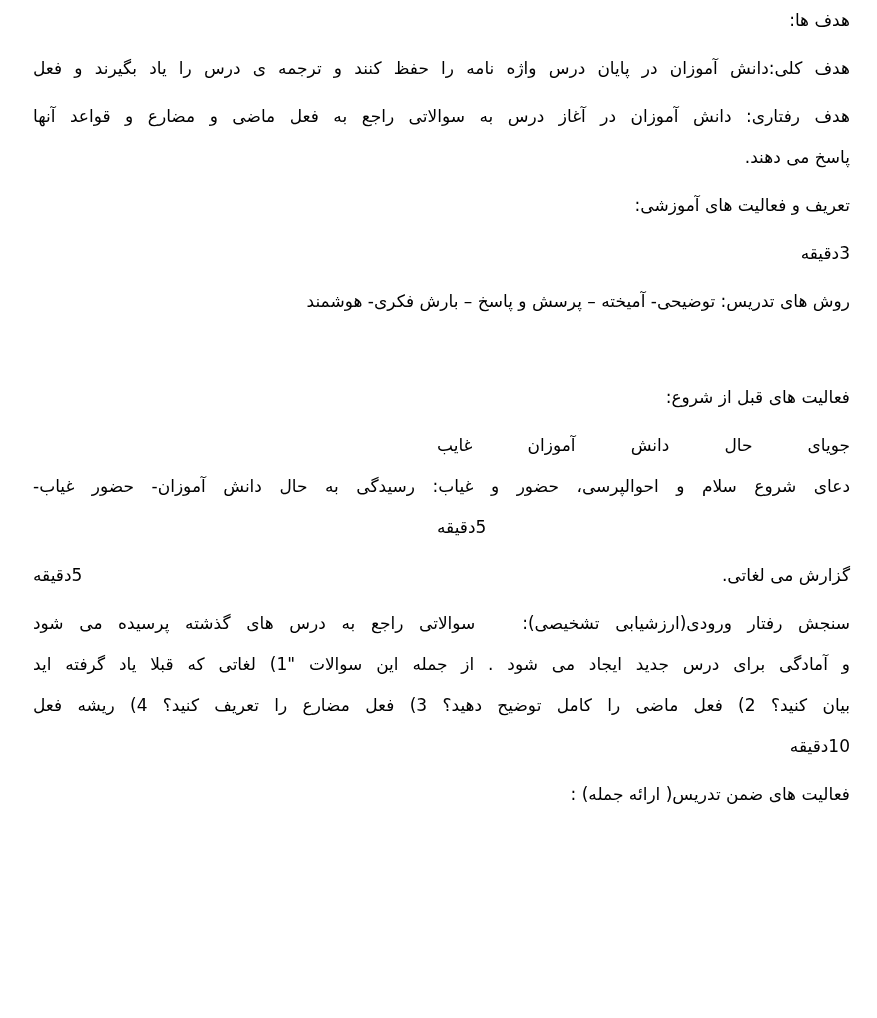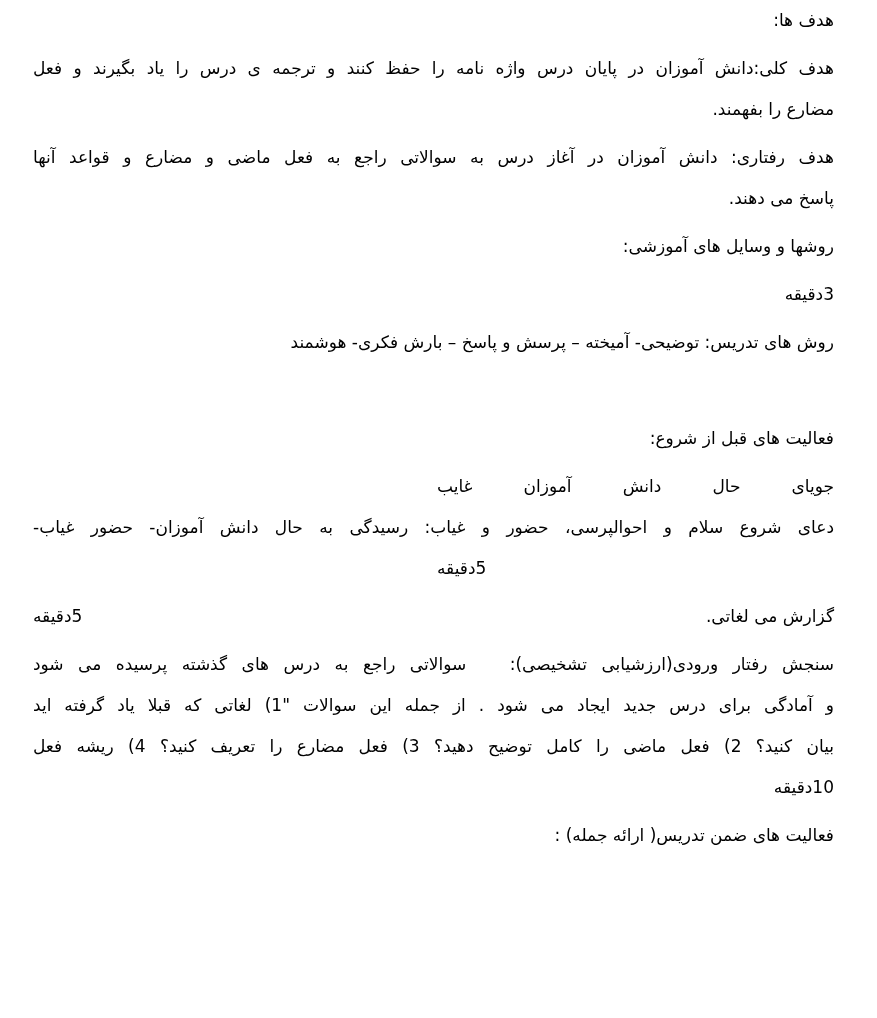--- a/index.html
+++ b/index.html
@@ -10,21 +10,21 @@
     width: 877px;
     height: 1018px;
     background: #ffffff;
     color: #000000;
     font-family: "DejaVu Sans", sans-serif;
     font-size: 17px;
     direction: rtl;
     overflow: hidden;
   }
   .doc {
-    padding: 0 43px 0 33px;
+    padding: 0 27px 0 33px;
   }
   .para {
     margin: 0 0 7px 0;
   }
   .l {
     line-height: 41px;
     min-height: 41px;
     text-align: right;
     white-space: pre-wrap;
   }
@@ -54,30 +54,29 @@
 <body>
 
 <div class="doc">
 
   <div class="para">
     <div class="l">هدف ها:</div>
   </div>
 
   <div class="para">
     <div class="l full">هدف کلی:دانش آموزان در پایان درس واژه نامه را حفظ کنند و ترجمه ی درس را یاد بگیرند و فعل</div>
-    <div class="l">مضارع را بفهمند.</div>
   </div>
 
   <div class="para">
     <div class="l full">هدف رفتاری: دانش آموزان در آغاز درس به سوالاتی راجع به فعل ماضی و مضارع و قواعد آنها</div>
     <div class="l">پاسخ می دهند.</div>
   </div>
 
   <div class="para">
-    <div class="l">روشها و وسایل های آموزشی:</div>
+    <div class="l">تعریف و فعالیت های آموزشی:</div>
   </div>
 
 
   <div class="para">
     <div class="l">3دقیقه</div>
   </div>
 
   <div class="para">
     <div class="l">روش های تدریس: توضیحی- آمیخته – پرسش و پاسخ – بارش فکری- هوشمند</div>
   </div>

